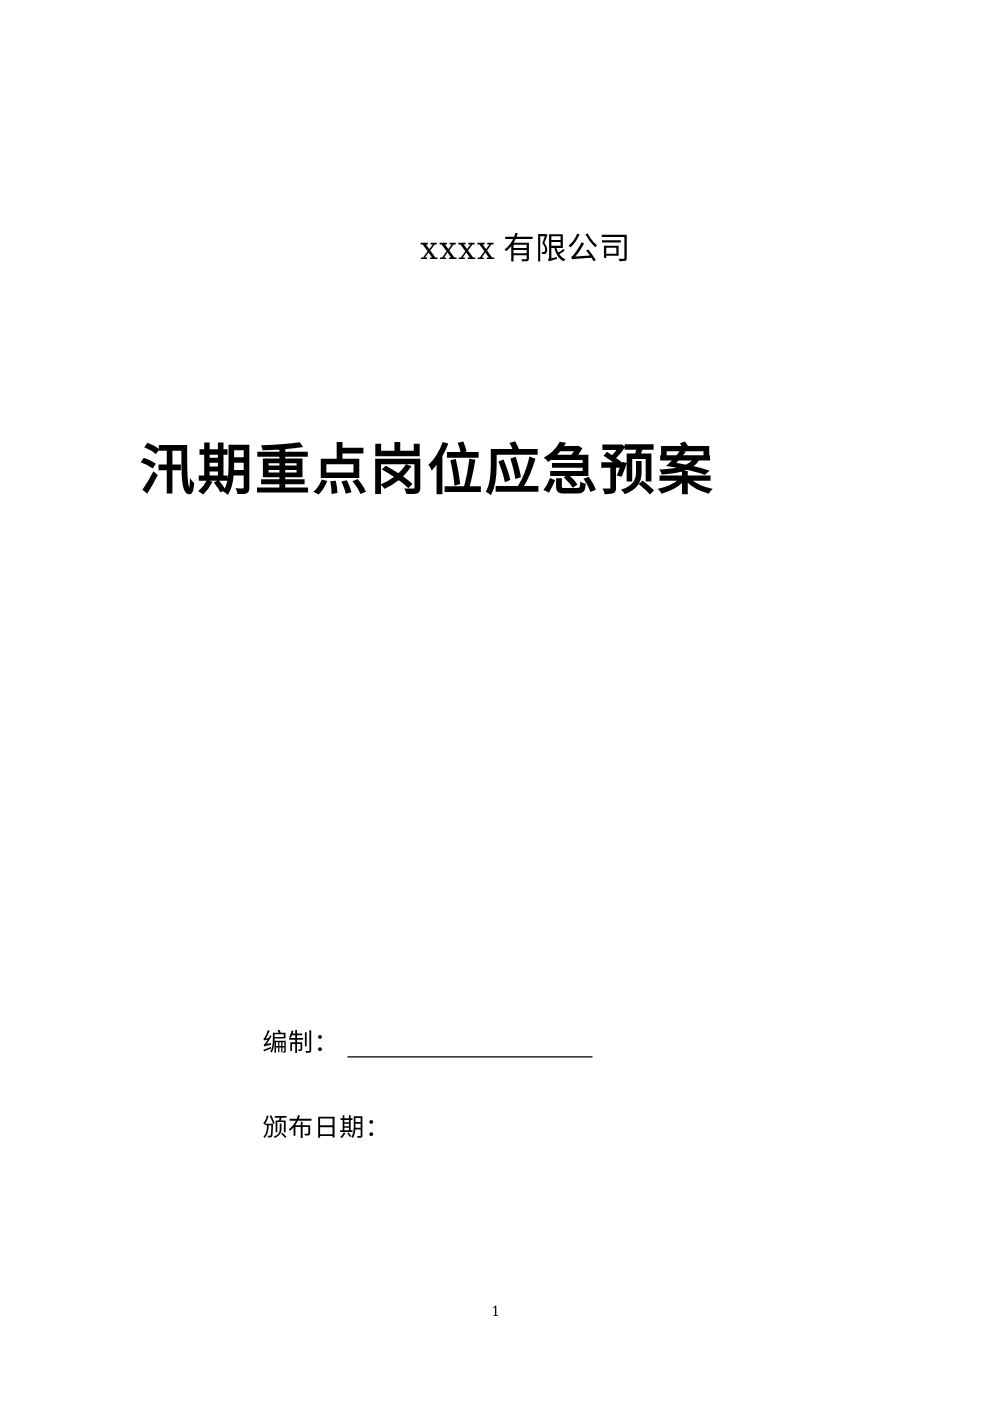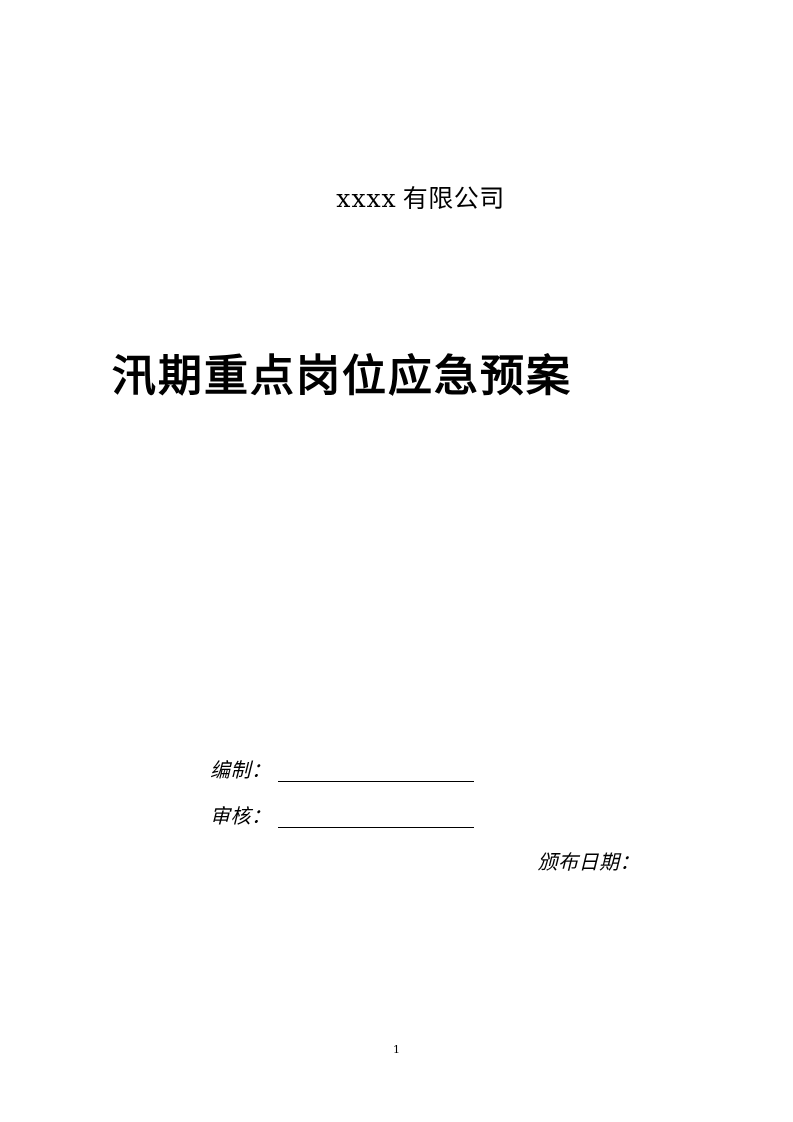--- a/index.html
+++ b/index.html
@@ -56,24 +56,23 @@
     font-size: 44px;
     font-weight: bold;
     letter-spacing: 2px;
     font-family: "DejaVu Serif", "Liberation Serif", serif;
     white-space: nowrap;
   }
 
   
   .meta-block {
     position: absolute;
-    top: 736px;
+    top: 800px;
     left: 210px;
     width: 430px;
-    font-style: italic;
   }
   .meta-row {
     display: flex;
     align-items: flex-end;
     height: 46px;
     font-size: 20px;
     letter-spacing: 0.5px;
   }
   .meta-label {
     white-space: nowrap;
@@ -81,21 +80,20 @@
   }
   .meta-rule {
     display: inline-block;
     width: 196px;
     margin-left: 6px;
     border-bottom: 1.5px solid #000000;
     height: 20px;
   }
   .meta-row.date {
     margin-top: 22px;
-    flex-direction: column;
   }
   .meta-value {
     white-space: nowrap;
     line-height: 24px;
   }
 
   
   .page-number {
     position: absolute;
     bottom: 66px;
@@ -118,24 +116,20 @@
 
   <div class="doc-title">汛期重点岗位应急预案</div>
 
   <div class="meta-block">
 
     <div class="meta-row">
       <span class="meta-label">编制：</span>
       <span class="meta-rule"></span>
     </div>
 
-    <div class="meta-row">
-      <span class="meta-label">审核：</span>
-      <span class="meta-rule"></span>
-    </div>
 
     <div class="meta-row date">
       <span class="meta-label">颁布日期：</span>
     </div>
 
   </div>
 
   <div class="page-number">1</div>
 
 </div>

